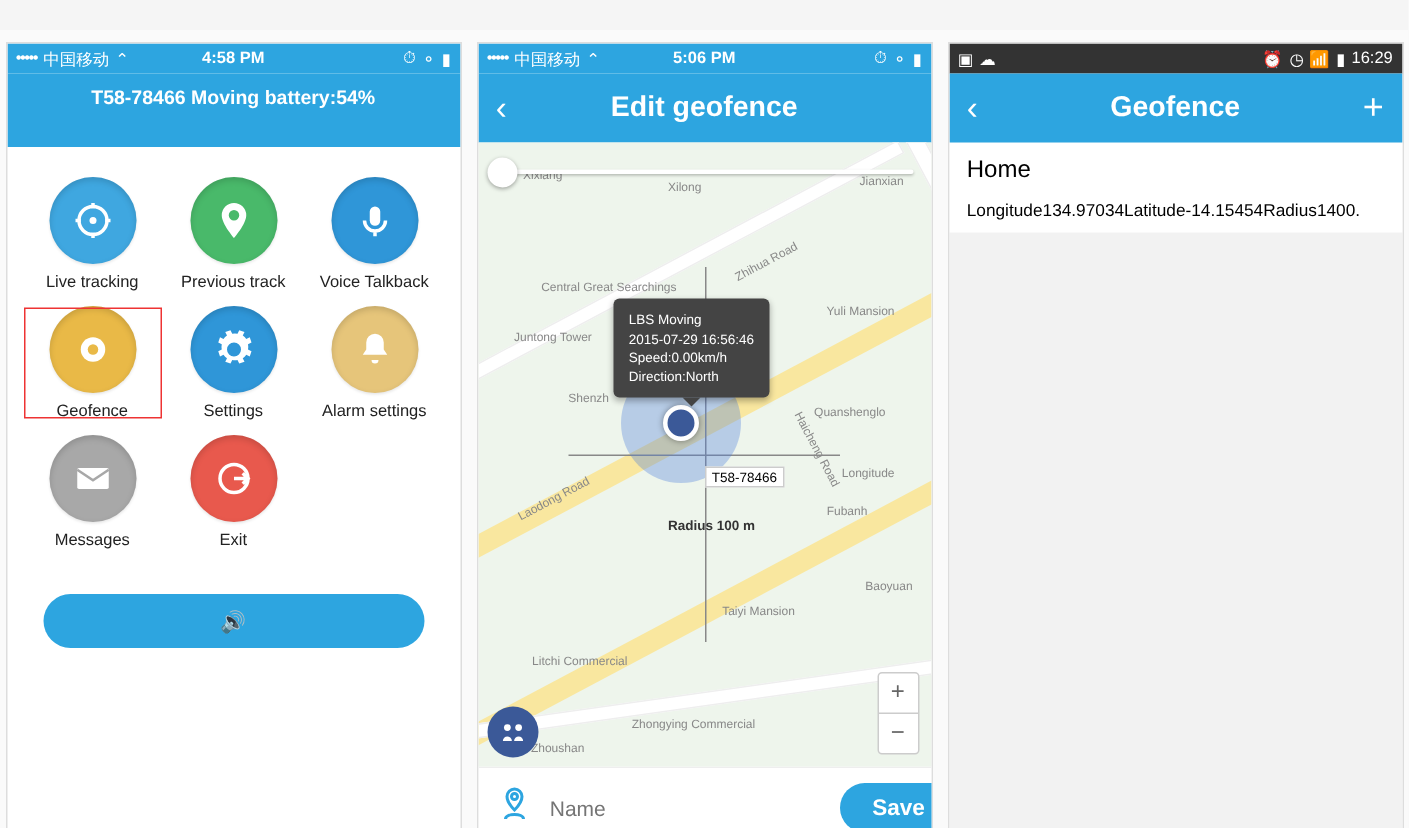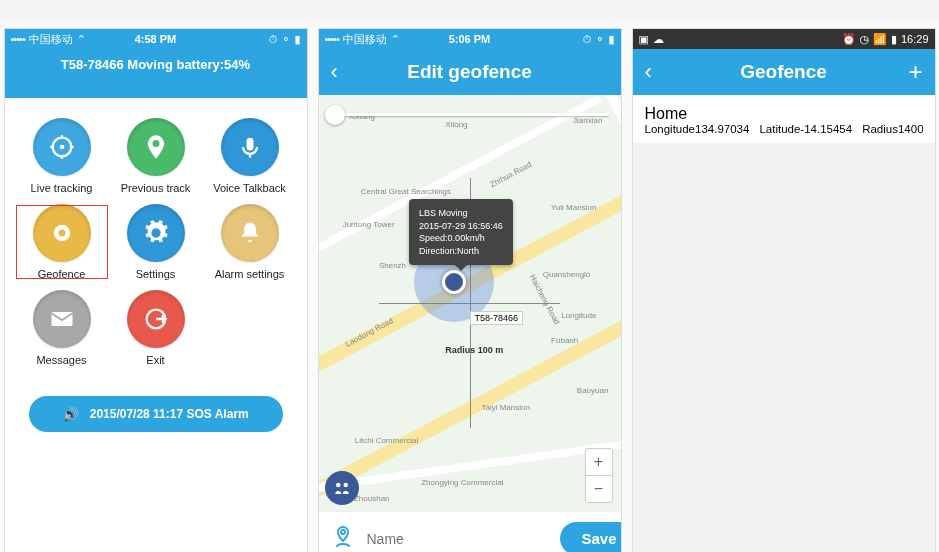--- a/index.html
+++ b/index.html
@@ -49,22 +49,22 @@
 .map-badge{position:absolute;bottom:6px;left:6px;width:34px;height:34px;border-radius:50%;background:#3b5998;display:flex;align-items:center;justify-content:center}
 .map-badge svg{width:18px;height:18px;fill:#fff}
 .foot-bar{background:#fff;padding:10px 12px;display:flex;align-items:center;gap:10px;border-top:1px solid #eee}
 .foot-icon{color:#2da5e0}
 .foot-input{flex:1;border:none;outline:none;font-size:14px;color:#888}
 .save-btn{background:#2da5e0;color:#fff;font-size:15px;font-weight:700;padding:8px 22px;border-radius:18px;cursor:pointer}
 
 
 .list-area{flex:1;background:#f2f2f2}
 .list-item{background:#fff;padding:10px 12px 8px}
-.item-title{font-size:16px;font-weight:400;color:#000;margin-bottom:0}
-.item-meta{font-size:11.5px;color:#000;display:flex;gap:10px;overflow:hidden;white-space:nowrap}
+.item-title{font-size:16px;font-weight:400;color:#000;margin-bottom:12px}
+.item-meta{font-size:11.5px;color:#000;display:flex;overflow:hidden;white-space:nowrap}
 </style>
 </head>
 <body>
 
 <div class="wrapper">
 
 <div class="phone">
   <div class="status-bar">
     <div class="status-left">
       <span class="dots">•••••</span>
@@ -148,21 +148,20 @@
               <circle cx="12" cy="12" r="8" fill="none" stroke="#fff" stroke-width="2"></circle>
               <path d="M12 12h8M17 9l3 3-3 3" stroke="#fff" stroke-width="2" fill="none"></path>
             </svg>
       </div>
       <span class="tile-label">Exit</span>
     </div>
   </div>
 
   <div class="sos-pill">
     <span class="alert">🔊</span>
-    <span>2015/07/28 11:17 SOS Alarm</span>
   </div>
 </div>
 
 <div class="phone">
   <div class="status-bar">
     <div class="status-left">
       <span class="dots">•••••</span>
       <span>中国移动</span>
           <span>⌃</span>
     </div>

